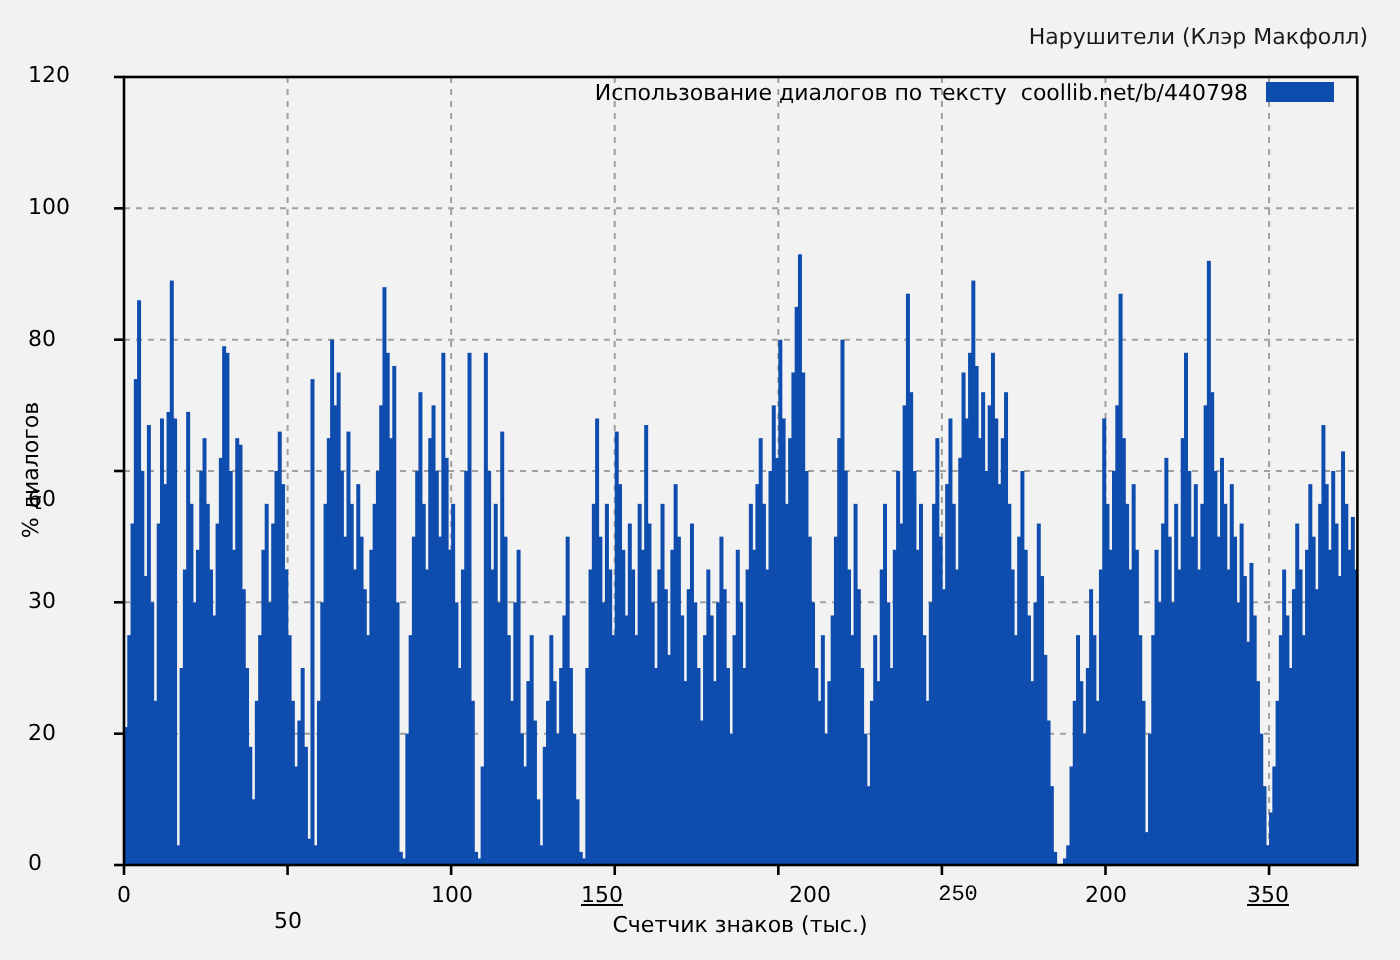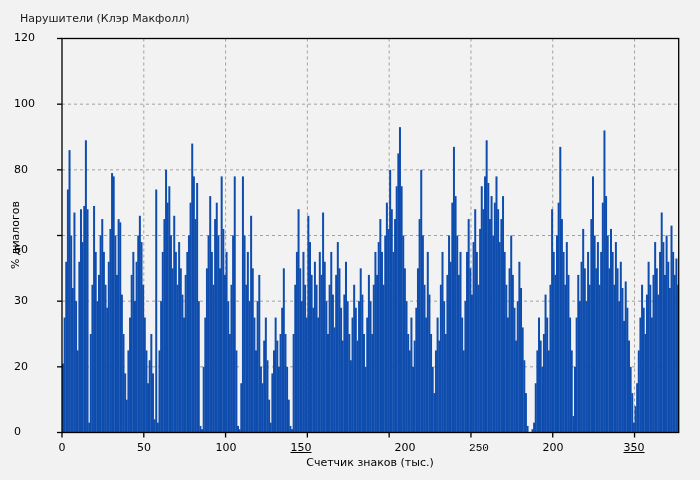--- a/index.html
+++ b/index.html
@@ -7,21 +7,21 @@
     width:700px;height:480px;
     background:#f2f2f2;
     font-family:"DejaVu Sans", sans-serif;
     position:relative;
     overflow:hidden;
     color:#000;
   }
   .fig{position:absolute;inset:0;width:700px;height:480px;}
   #chart-svg{position:absolute;left:0;top:0;}
   .txt{position:absolute;font-size:11px;line-height:14px;white-space:pre;}
-  .title{left:20px;top:12px;width:680px;text-align:left;color:#1a1a1a;}
+  .title{left:4px;top:12px;width:680px;text-align:right;color:#1a1a1a;}
   .legend{
     position:absolute;top:40px;right:33px;height:12px;
     display:flex;align-items:center;gap:9px;
   }
   .legend .lbl{font-size:11px;white-space:pre;}
   .legend .swatch{width:34px;height:10px;display:inline-block;}
   .ylabel{
     left:-54px;top:228px;width:140px;text-align:center;
     transform:rotate(-90deg);transform-origin:center;
   }
@@ -436,28 +436,32 @@
       <line x1="57" y1="366.83333333333337" x2="62" y2="366.83333333333337" stroke="#000000" stroke-width="1.3"></line>
       <line x1="57" y1="301.1666666666667" x2="62" y2="301.1666666666667" stroke="#000000" stroke-width="1.3"></line>
       <line x1="57" y1="235.5" x2="62" y2="235.5" stroke="#000000" stroke-width="1.3"></line>
       <line x1="57" y1="169.83333333333337" x2="62" y2="169.83333333333337" stroke="#000000" stroke-width="1.3"></line>
       <line x1="57" y1="104.16666666666669" x2="62" y2="104.16666666666669" stroke="#000000" stroke-width="1.3"></line>
       <line x1="57" y1="38.5" x2="62" y2="38.5" stroke="#000000" stroke-width="1.3"></line>
     </svg>
 
   <div class="txt title">Нарушители (Клэр Макфолл)</div>
 
+  <div class="legend">
+    <span class="lbl">Использование диалогов по тексту  coollib.net/b/440798</span>
+    <span class="swatch" id="legend-swatch" style="background: rgb(14, 77, 174);"></span>
+  </div>
 
   <div class="txt ylabel">% диалогов</div>
 
   <div class="txt xlabel">Счетчик знаков (тыс.)</div>
 
   <div>
     <span class="txt xtick" style="left:40px;">0</span>
-    <span class="txt xtick" style="left:122px;">50</span>
+    <span class="txt xtick" style="left:122px;margin-top:13px;">50</span>
     <span class="txt xtick" style="left:204px;">100</span>
     <span class="txt xtick" style="left:279px;text-decoration:underline;">150</span>
     <span class="txt xtick" style="left:383px;">200</span>
     <span class="txt xtick" style="left:457px;font-family:Liberation Mono, monospace;">250</span>
     <span class="txt xtick" style="left:531px;">200</span>
     <span class="txt xtick" style="left:612px;text-decoration:underline;">350</span>
   </div>
 
   <div>
     <span class="txt ytick" style="top:425px;">0</span>

